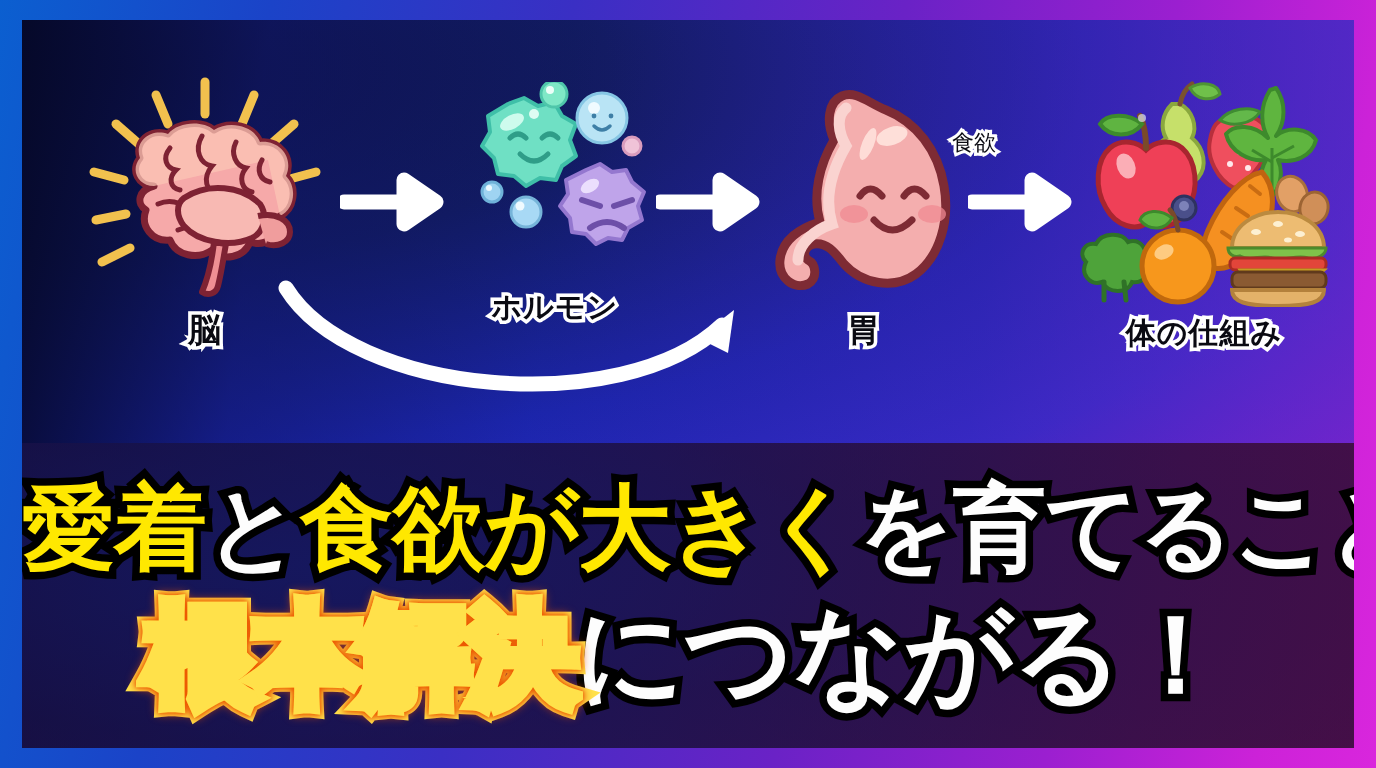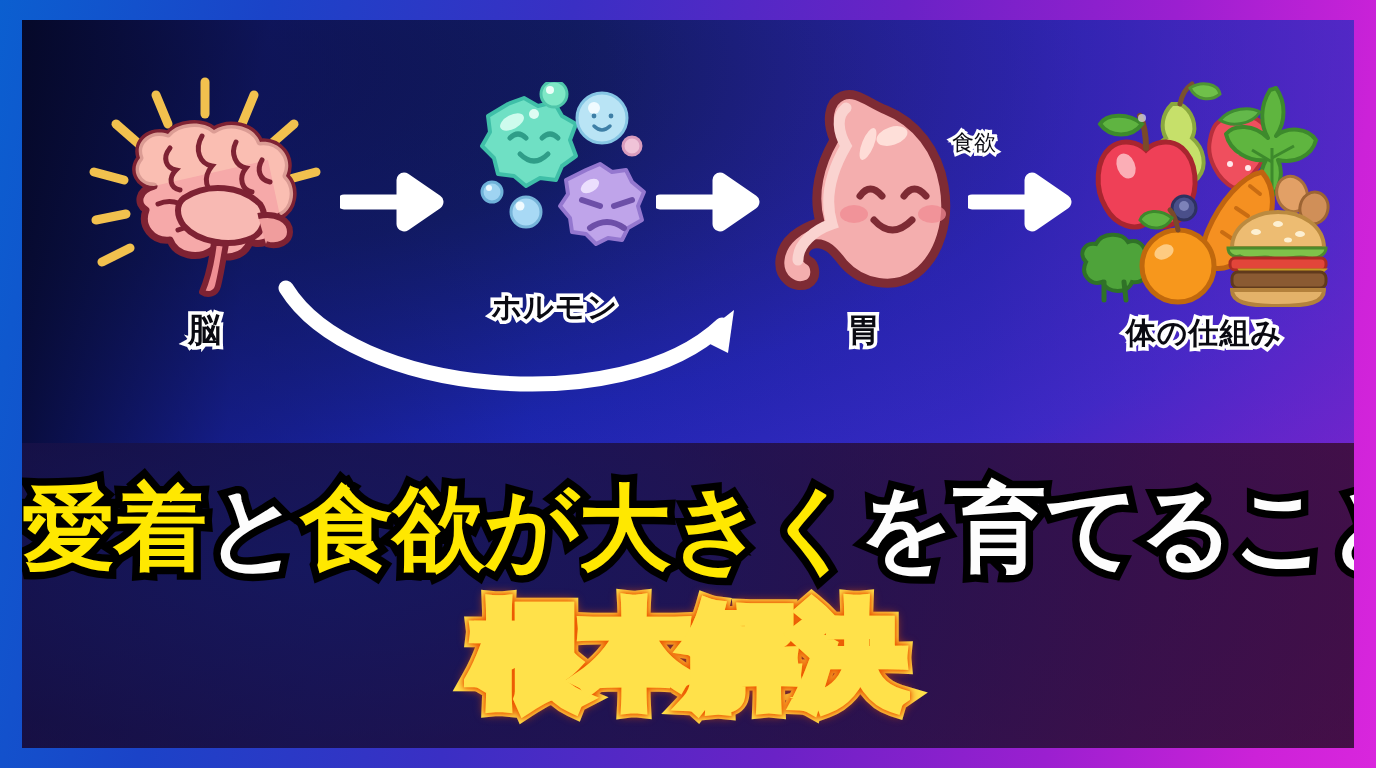--- a/index.html
+++ b/index.html
@@ -312,20 +312,20 @@
       <div class="headline" style="top:0;">
 
         <div class="line l1">
           <span class="tY">愛着</span><span class="tW">と</span><span class="tY">食欲が大きく</span><span class="tW">を育てることが</span>
         </div>
 
         <div class="line l2">
           <span class="stack">
             <span class="back tO-back" style="position:relative;display:inline-block;width:auto;">根本解決</span>
             <span class="tO" style="position:absolute;left:0;top:0;">根本解決</span>
-          </span>
+          </span><span class="tW">につながる！</span>
         </div>
 
       </div>
     </div>
 
   </div>
 </div>
 
 </body></html>

